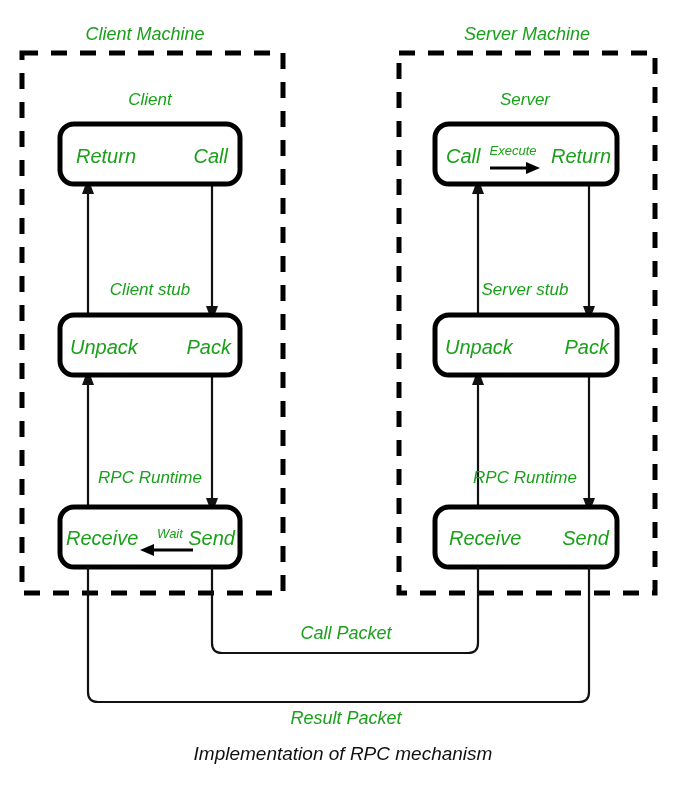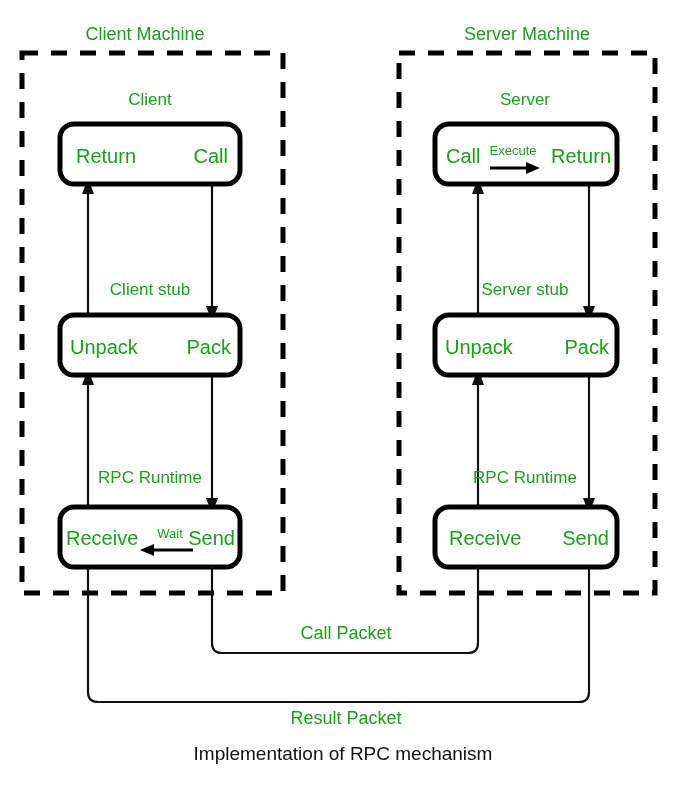--- a/index.html
+++ b/index.html
@@ -1,21 +1,21 @@
 <!DOCTYPE html>
 <html><head>
 <meta charset="utf-8">
 <style>
   html,body{margin:0;padding:0;background:#ffffff;}
   body{
     width:687px;height:786px;position:relative;overflow:hidden;
     font-family:"Liberation Sans", sans-serif;
     -webkit-font-smoothing:antialiased;
   }
-  #diagram-root{position:absolute;inset:0;}
+  #diagram-root{position:absolute;inset:0;font-style:italic;}
   svg#rpc-svg{position:absolute;left:0;top:0;width:687px;height:786px;}
 
   .machine-title{
     fill:#1aa01a;font-size:18px;font-family:"Liberation Sans", sans-serif;
     text-anchor:middle;
   }
   .layer-title{
     fill:#1aa01a;font-size:17px;font-family:"Liberation Sans", sans-serif;
     text-anchor:middle;
   }

